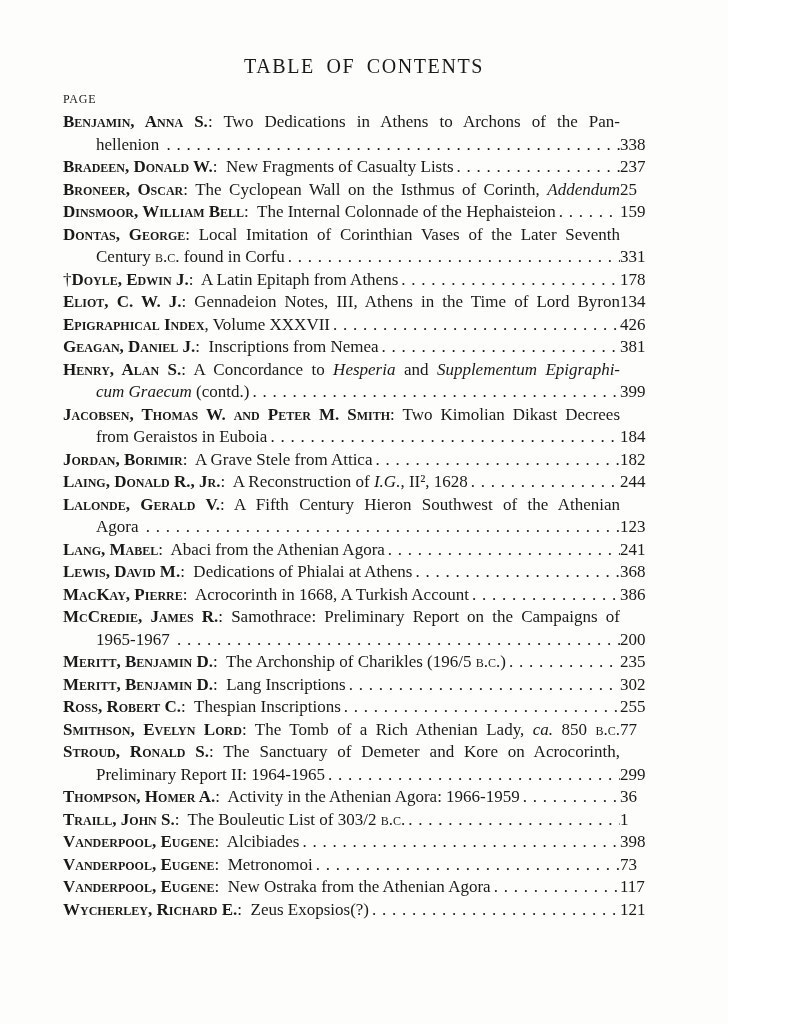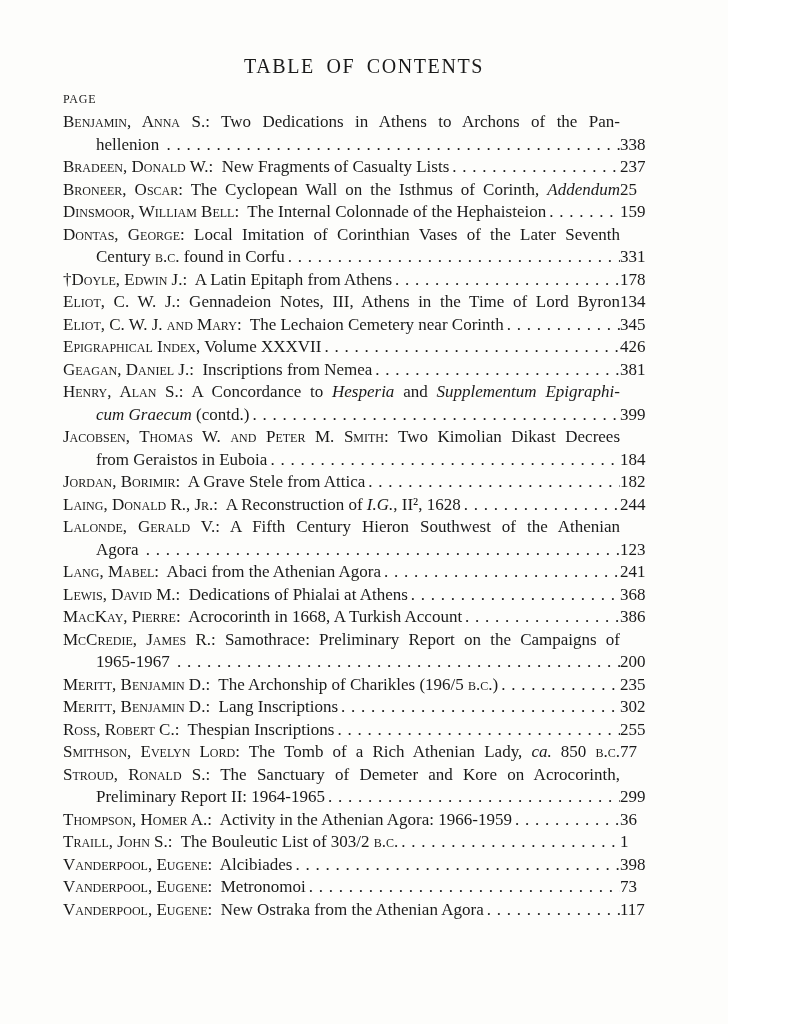--- a/index.html
+++ b/index.html
@@ -68,21 +68,21 @@
     min-width: 0;
   }
   .leader::after {
     content: ". . . . . . . . . . . . . . . . . . . . . . . . . . . . . . . . . . . . . . . . . . . . . . . . . . . . . . . . . . . . . . . . . . . . . . . . . . . .";
     word-spacing: 1.5px;
   }
   .page-num {
     flex: 0 0 45px;
     white-space: pre;
   }
-  .sc  { font-variant: small-caps; }
+  .sc  { font-variant: small-caps; font-weight: bold; }
   .scl { font-variant: small-caps; text-transform: lowercase; }
   .it  { font-style: italic; text-align: right; }
 </style>
 </head>
 <body>
 
 <div class="page">
   <div class="title">TABLE OF CONTENTS</div>
   <div class="page-label">PAGE</div>
   <div class="toc-list">
@@ -140,27 +140,20 @@
         <span class="page-num">178</span>
       </div>
       <div class="toc-line">
         <span class="main">
           <span class="txt fill-justify"><span class="sc">Eliot, C. W. J.</span><span>:  Gennadeion Notes, III, Athens in the Time of Lord Byron</span></span>
         </span>
         <span class="page-num">134</span>
       </div>
       <div class="toc-line">
         <span class="main">
-          <span class="txt"><span class="sc">Eliot, C. W. J. and Mary</span><span>:  The Lechaion Cemetery near Corinth</span></span>
-          <span class="leader"></span>
-        </span>
-        <span class="page-num">345</span>
-      </div>
-      <div class="toc-line">
-        <span class="main">
           <span class="txt"><span class="sc">Epigraphical Index</span><span>, Volume XXXVII</span></span>
           <span class="leader"></span>
         </span>
         <span class="page-num">426</span>
       </div>
       <div class="toc-line">
         <span class="main">
           <span class="txt"><span class="sc">Geagan, Daniel J.</span><span>:  Inscriptions from Nemea</span></span>
           <span class="leader"></span>
         </span>
@@ -320,15 +313,22 @@
           <span class="leader"></span>
         </span>
         <span class="page-num">73</span>
       </div>
       <div class="toc-line">
         <span class="main">
           <span class="txt"><span class="sc">Vanderpool, Eugene</span><span>:  New Ostraka from the Athenian Agora</span></span>
           <span class="leader"></span>
         </span>
         <span class="page-num">117</span>
+      </div>
+      <div class="toc-line">
+        <span class="main">
+          <span class="txt"><span class="sc">Wycherley, Richard E.</span><span>:  Zeus Exopsios(?)</span></span>
+          <span class="leader"></span>
+        </span>
+        <span class="page-num">121</span>
       </div>
     </div>
 </div>
 
 </body></html>

